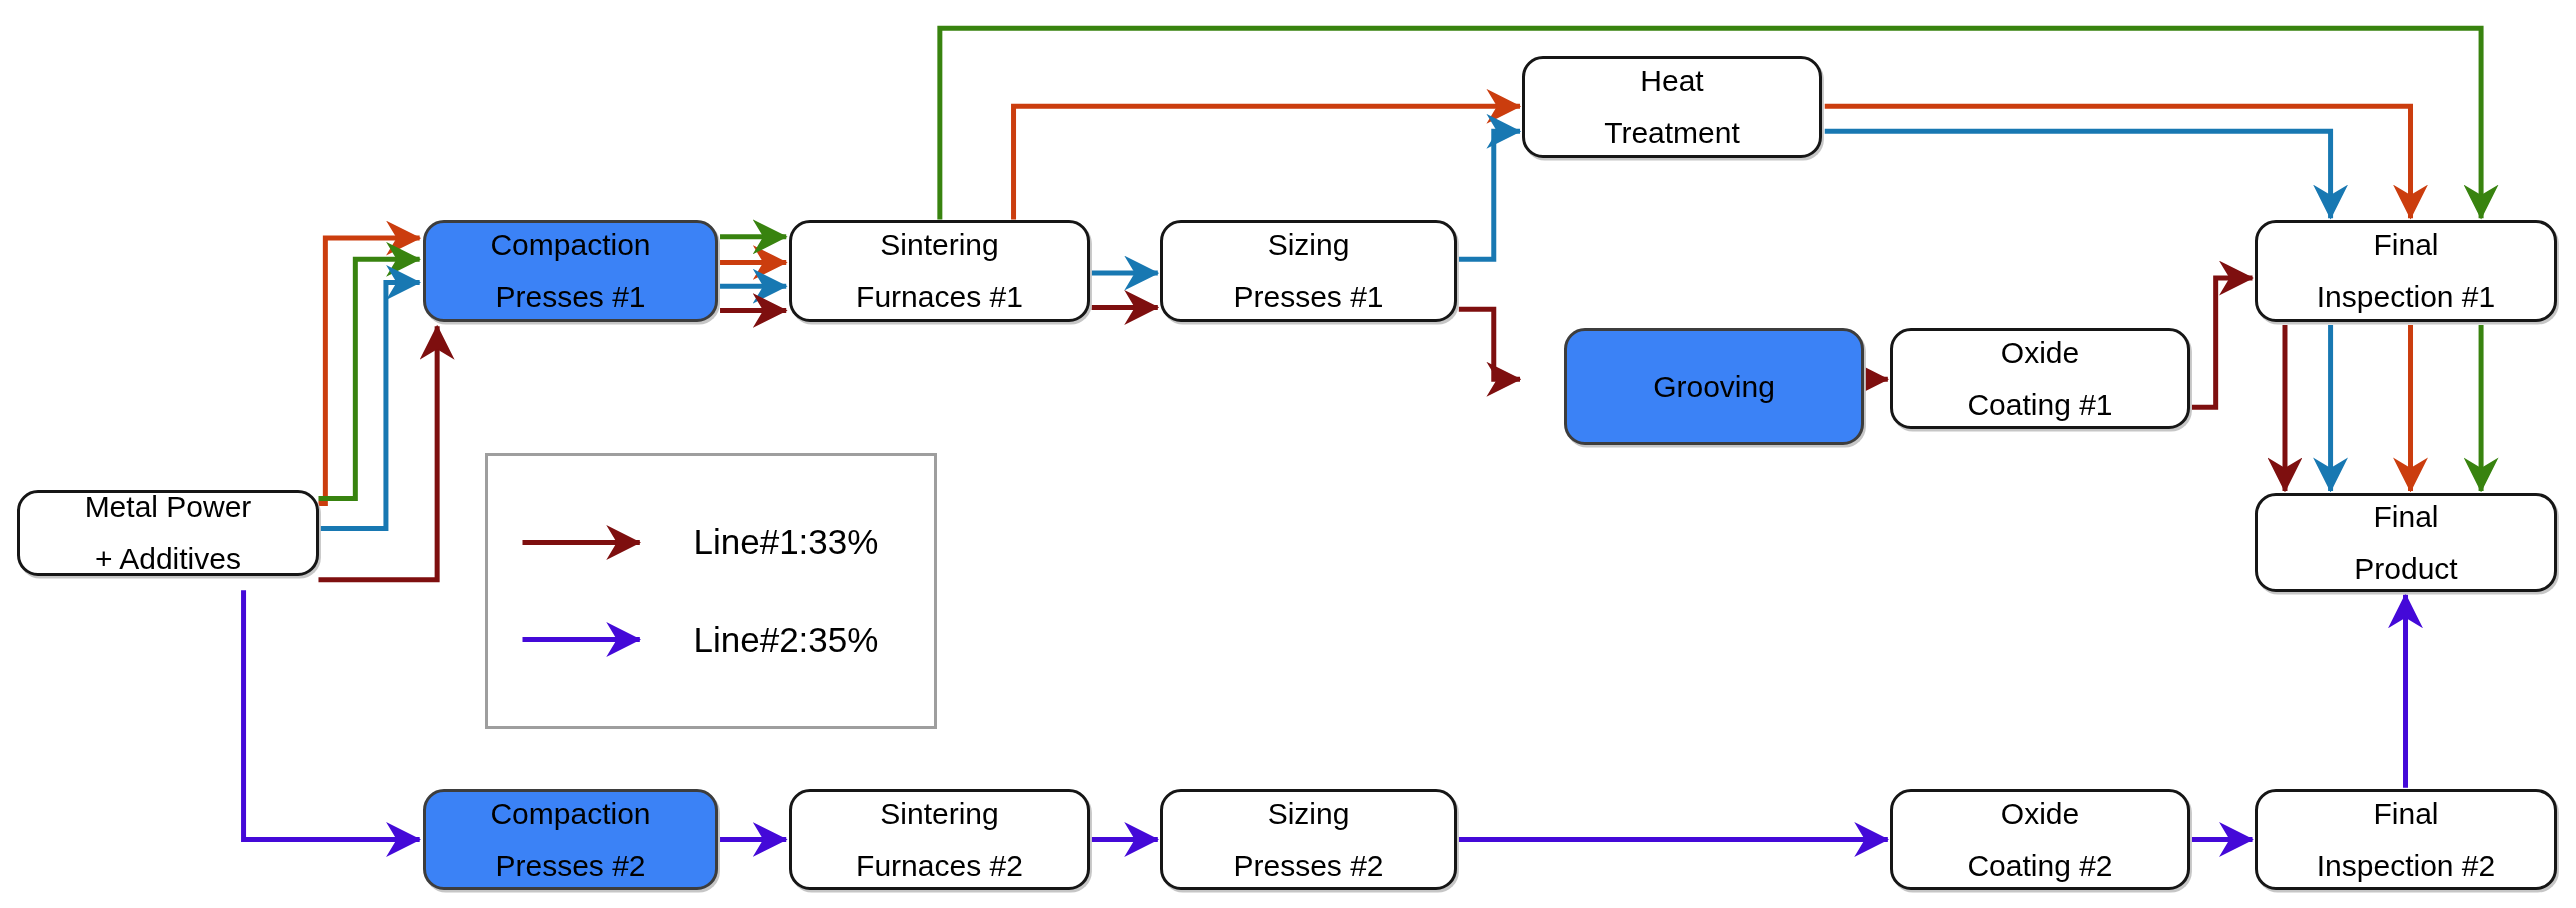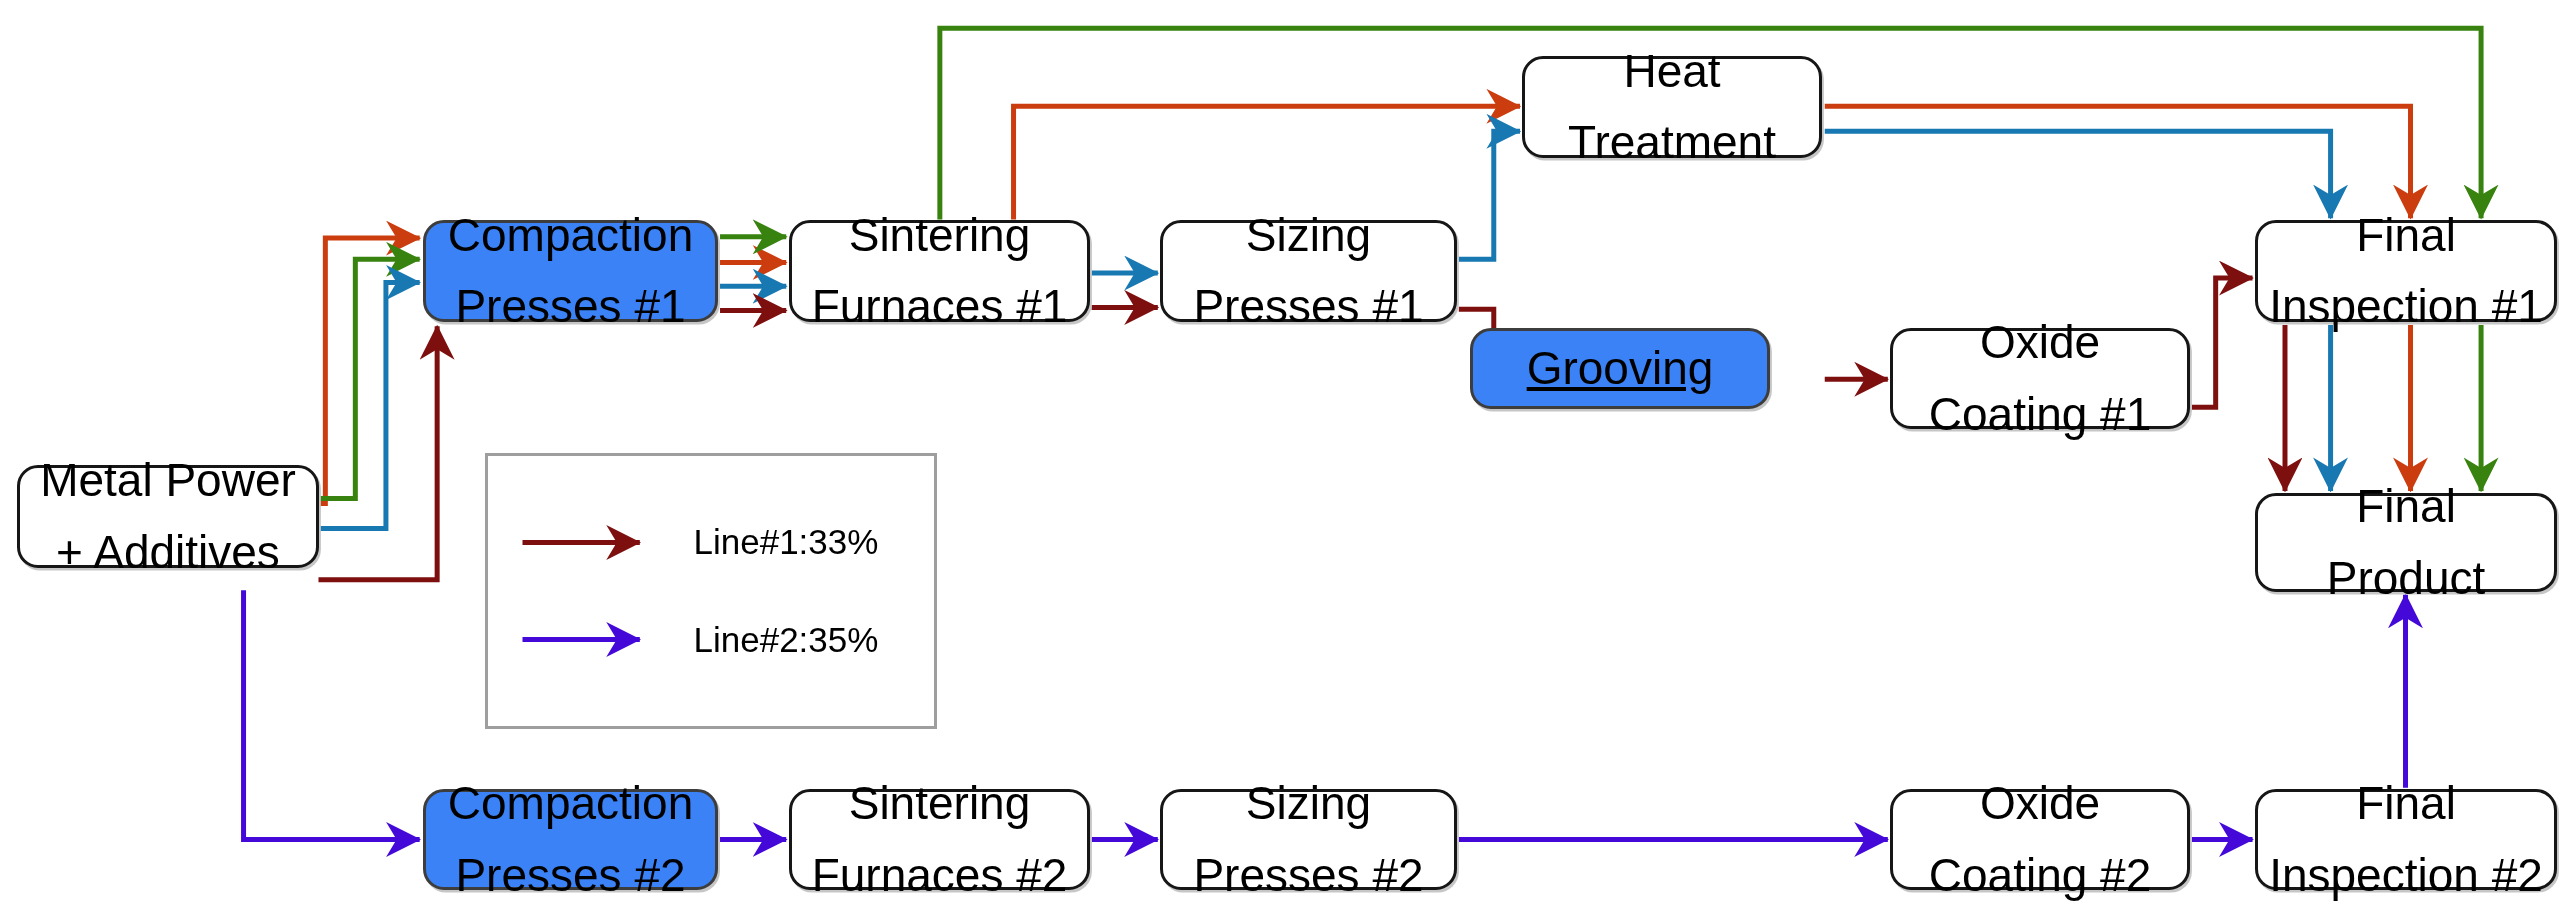--- a/index.html
+++ b/index.html
@@ -24,21 +24,21 @@
     position: absolute;
     box-sizing: border-box;
     background: #ffffff;
     border: 3.7px solid #161616;
     border-radius: 21px;
     display: flex;
     flex-direction: column;
     align-items: center;
     justify-content: center;
     text-align: center;
-    font-size: 46px;
+    font-size: 30px;
     line-height: 1.2;
     color: #000000;
     z-index: 2;
     box-shadow: 1.9px 2.5px 0 #c6c6c6;
     gap: 16px;
   }
   .box.yellow {
     background: #3b82f6;
     border-color: #3d3d3d;
   }
@@ -138,21 +138,21 @@
     <g stroke="#4409D8" stroke-width="8" fill="none">
       <polyline points="390,945 390,1344 672,1344" marker-end="url(#ah-purple)"></polyline>
       <polyline points="1153,1344 1259,1344" marker-end="url(#ah-purple)"></polyline>
       <polyline points="1748,1344 1854,1344" marker-end="url(#ah-purple)"></polyline>
       <polyline points="2336,1344 3023,1344" marker-end="url(#ah-purple)"></polyline>
       <polyline points="3510,1344 3607,1344" marker-end="url(#ah-purple)"></polyline>
       <polyline points="3852,1261 3852,952" marker-end="url(#ah-purple)"></polyline>
     </g>
   </svg>
 
-  <div class="box" style="left:17px; top:465px; width:302px; height:103px;">
+  <div class="box" style="left:17px; top:490px; width:302px; height:86px;">
     <span>Metal Power</span>
     <span>+ Additives</span>
   </div>
 
   <div class="box yellow" style="left:423px; top:220px; width:295px; height:102px;">
     <span>Compaction</span>
     <span>Presses #1</span>
   </div>
 
   <div class="box" style="left:789px; top:220px; width:301px; height:102px;">
@@ -163,21 +163,21 @@
   <div class="box" style="left:1160px; top:220px; width:297px; height:102px;">
     <span>Sizing</span>
     <span>Presses #1</span>
   </div>
 
   <div class="box" style="left:1522px; top:56px; width:300px; height:102px;">
     <span>Heat</span>
     <span>Treatment</span>
   </div>
 
-  <div class="box yellow" style="left:1470px; top:328px; width:300px; height:81px;text-decoration:underline;">
+  <div class="box yellow" style="left:1564px; top:328px; width:300px; height:117px;">
     <span>Grooving</span>
 
   </div>
 
   <div class="box" style="left:1890px; top:328px; width:300px; height:101px;">
     <span>Oxide</span>
     <span>Coating #1</span>
   </div>
 
   <div class="box" style="left:2255px; top:220px; width:302px; height:102px;">

